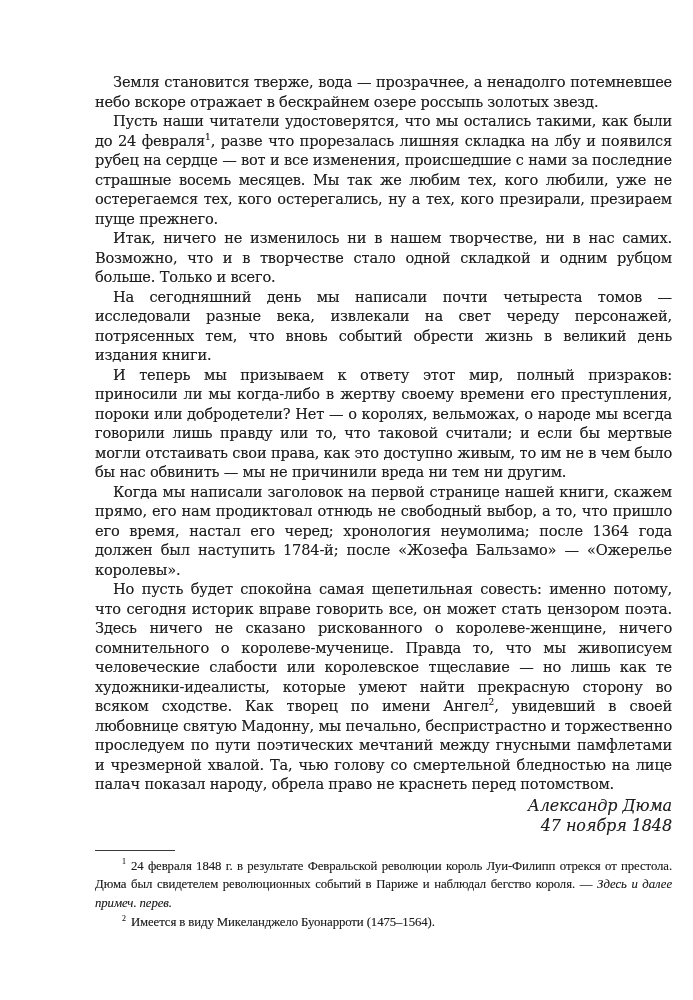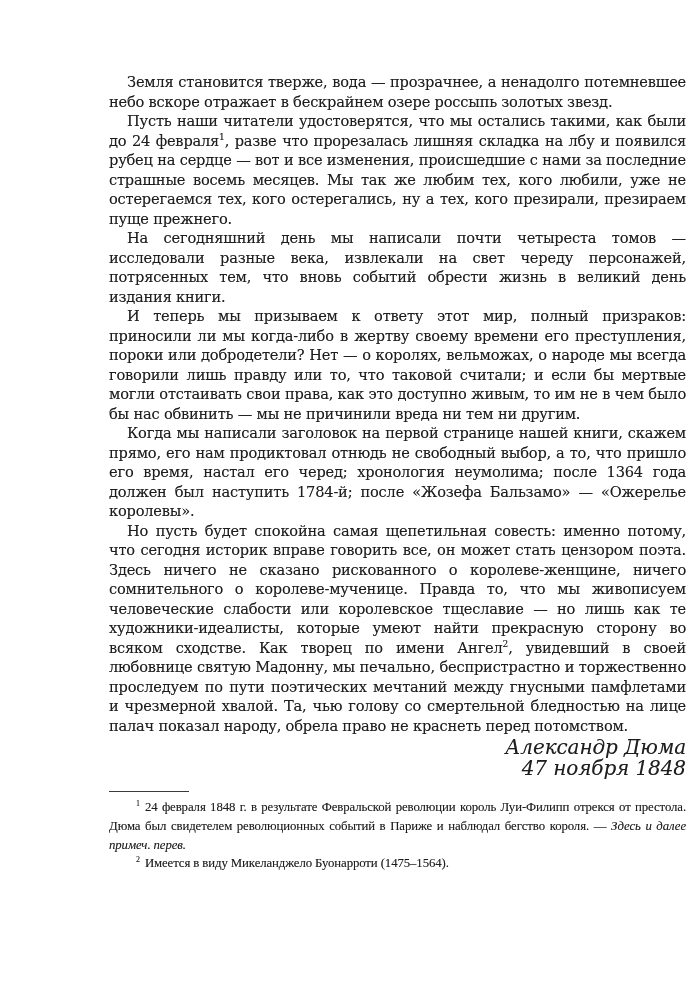--- a/index.html
+++ b/index.html
@@ -12,21 +12,20 @@
     background: #ffffff;
     overflow: hidden;
     font-family: "DejaVu Serif", "Liberation Serif", serif;
     color: #1e1e1e;
   }
   .page {
     position: relative;
     width: 630px;
     height: 1000px;
     background: #ffffff;
-    margin-left: 14px;
   }
   .text-block {
     position: absolute;
     left: 95px;
     top: 72px;
     width: 577px;
   }
   .para {
     margin: 0;
     font-size: 14.6px;
@@ -40,21 +39,21 @@
   }
   .fnref {
     font-size: 62%;
     line-height: 0;
     vertical-align: super;
   }
   .signature {
     margin-top: 2px;
     text-align: right;
     font-style: italic;
-    font-size: 20px;
+    font-size: 16px;
     line-height: 20.5px;
     letter-spacing: -0.1px;
     text-shadow: 0 0 0.5px rgba(30,30,30,0.4);
   }
   .footnote-rule {
     width: 80px;
     height: 0;
     border-top: 1px solid #3a3a3a;
     margin: 13px 0 6px 0;
   }
@@ -80,20 +79,21 @@
 </head>
 <body>
 
 <div class="page">
   <div class="text-block">
 
     <p class="para"><span>Земля становится тверже, вода — прозрачнее, а ненадолго потемневшее небо вскоре отражает в бескрайнем озере россыпь золотых звезд.</span></p>
 
     <p class="para"><span>Пусть наши читатели удостоверятся, что мы остались такими, как были до 24 февраля</span><sup class="fnref">1</sup><span>, разве что прорезалась лишняя складка на лбу и появился рубец на сердце — вот и все изменения, происшедшие с нами за последние страшные восемь месяцев. Мы так же любим тех, кого любили, уже не остерегаемся тех, кого остерегались, ну а тех, кого презирали, презираем пуще прежнего.</span></p>
 
+    <p class="para"><span>Итак, ничего не изменилось ни в нашем творчестве, ни в нас самих. Возможно, что и в творчестве стало одной складкой и одним рубцом больше. Только и всего.</span></p>
 
     <p class="para"><span>На сегодняшний день мы написали почти четыреста томов — исследовали разные века, извлекали на свет череду персонажей, потрясенных тем, что вновь событий обрести жизнь в великий день издания книги.</span></p>
 
     <p class="para"><span>И теперь мы призываем к ответу этот мир, полный призраков: приносили ли мы когда-либо в жертву своему времени его преступления, пороки или добродетели? Нет — о королях, вельможах, о народе мы всегда говорили лишь правду или то, что таковой считали; и если бы мертвые могли отстаивать свои права, как это доступно живым, то им не в чем было бы нас обвинить — мы не причинили вреда ни тем ни другим.</span></p>
 
 
     <p class="para"><span>Когда мы написали заголовок на первой странице нашей книги, скажем прямо, его нам продиктовал отнюдь не свободный выбор, а то, что пришло его время, настал его черед; хронология неумолима; после 1364 года должен был наступить 1784-й; после «Жозефа Бальзамо» — «Ожерелье королевы».</span></p>
 
     <p class="para"><span>Но пусть будет спокойна самая щепетильная совесть: именно потому, что сегодня историк вправе говорить все, он может стать цензором поэта. Здесь ничего не сказано рискованного о королеве-женщине, ничего сомнительного о королеве-мученице. Правда то, что мы живописуем человеческие слабости или королевское тщеславие — но лишь как те художники-идеалисты, которые умеют найти прекрасную сторону во всяком сходстве. Как творец по имени Ангел</span><sup class="fnref">2</sup><span>, увидевший в своей любовнице святую Мадонну, мы печально, беспристрастно и торжественно проследуем по пути поэтических мечтаний между гнусными памфлетами и чрезмерной хвалой. Та, чью голову со смертельной бледностью на лице палач показал народу, обрела право не краснеть перед потомством.</span></p>
 

